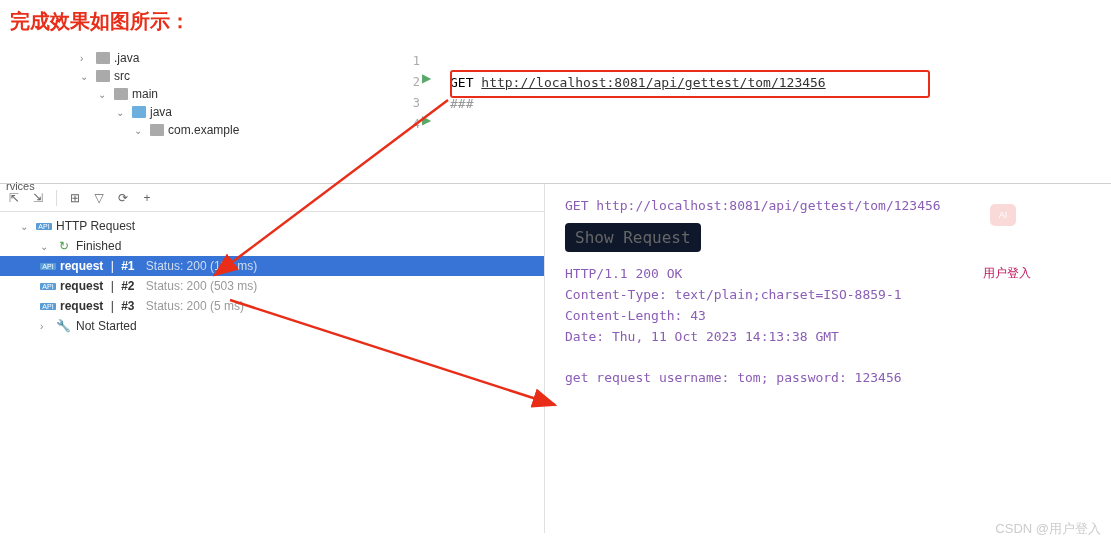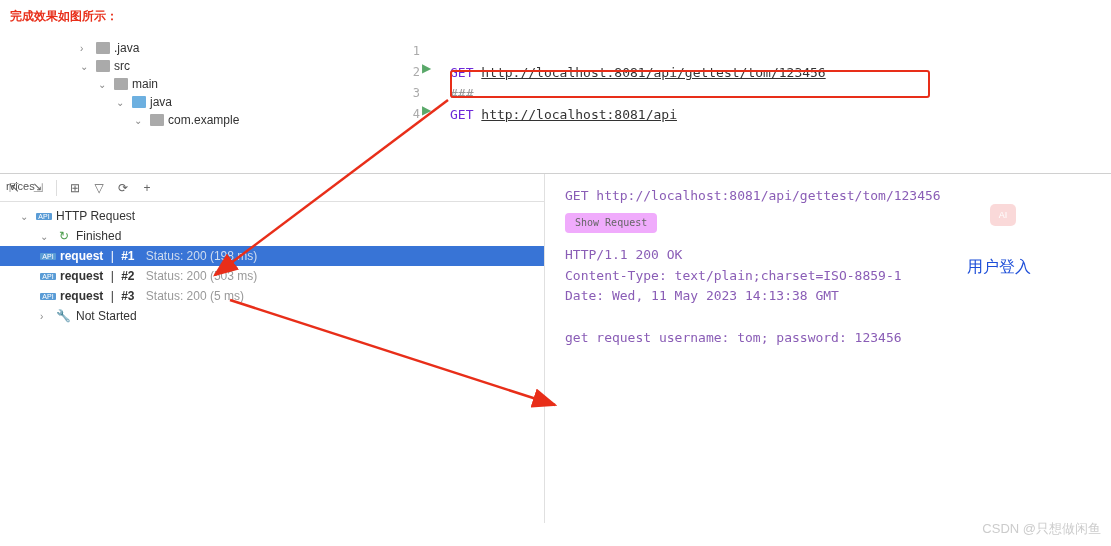--- a/index.html
+++ b/index.html
@@ -10,21 +10,21 @@
   color: #333;
   width: 1111px;
   height: 546px;
   position: relative;
   overflow: hidden;
 }
 .mono { font-family: "Consolas", "Menlo", monospace; }
 .caption {
   color: #e82e19;
   font-weight: bold;
-  font-size: 12px;
+  font-size: 20px;
   padding: 8px 10px;
 }
 .top-section {
   display: flex;
   height: 140px;
 }
 .project-tree {
   width: 390px;
   padding: 6px 0 0 80px;
   font-size: 12px;
@@ -67,21 +67,21 @@
   left: 32px;
   color: #59a869;
   font-size: 12px;
 }
 .code-lines {
   position: absolute;
   left: 60px; top: 8px;
   line-height: 21px;
   font-size: 13px;
 }
-.kw-get { color: #6d28d9; font-weight: 500; }
+.kw-get { color: #000000; font-weight: 500; }
 .url-link { color: #333; text-decoration: underline; }
 .comment { color: #999; }
 .red-box {
   position: absolute;
   border: 2px solid #e82e19;
   border-radius: 3px;
 }
 .red-box-1 { left: 450px; top: 70px; width: 480px; height: 28px; }
 
 .services-panel {
@@ -168,33 +168,33 @@
   padding: 12px 0 12px 20px;
   font-size: 13px;
   line-height: 1.6;
   position: relative;
 }
 .resp-url { color: #8a5db6; }
 .show-req {
   display: inline-block;
   margin: 6px 0 12px 0;
   padding: 2px 10px;
-  background: #f0abfc;
+  background: #0f172a;
   border-radius: 4px;
   color: #666;
-  font-size: 10px;
+  font-size: 16px;
   cursor: pointer;
 }
 .resp-body { color: #8a5db6; }
 .user-login-label {
   position: absolute;
   right: 80px;
   top: 80px;
-  color: #1d4ed8;
-  font-size: 16px;
+  color: #be185d;
+  font-size: 12px;
 }
 .ai-badge {
   position: absolute;
   left: 990px;
   top: 204px;
   width: 26px;
   height: 22px;
   background: #f5a2a2;
   opacity: 0.4;
   border-radius: 5px;
@@ -264,25 +264,20 @@
     <div class="gutter-run" style="top:28px">▶</div>
     <div class="gutter-run" style="top:70px">▶</div>
     <div class="code-lines mono">
       <div>&nbsp;</div>
       <div>
         <span class="kw-get">GET</span>
         <span> </span>
         <span class="url-link">http://localhost:8081/api/gettest/tom/123456</span>
       </div>
       <div class="comment">###</div>
-      <div>
-        <span class="kw-get">GET</span>
-        <span> </span>
-        <span class="url-link">http://localhost:8081/api</span>
-      </div>
     </div>
   </div>
 </div>
 
 <div class="services-label">rvices</div>
 
 <div class="services-panel">
   <div class="left-pane">
     <div class="toolbar">
       <span class="tb-btn">⇱</span>
@@ -343,34 +338,35 @@
       </div>
     </div>
   </div>
 
   <div class="right-pane mono">
     <div class="resp-url">GET http://localhost:8081/api/gettest/tom/123456</div>
     <div class="show-req">Show Request</div>
     <div class="resp-body">
       <div>HTTP/1.1 200 OK</div>
       <div>Content-Type: text/plain;charset=ISO-8859-1</div>
-      <div>Date: Wed, 11 May 2023 14:13:38 GMT</div>
+      <div>Content-Length: 43</div>
+      <div>Date: Thu, 11 Oct 2023 14:13:38 GMT</div>
       <br>
       <div>get request username: tom; password: 123456</div>
     </div>
     <div class="user-login-label">用户登入</div>
   </div>
 </div>
 
 <div class="red-box red-box-1"></div>
 <div class="ai-badge">AI</div>
 
 <svg class="arrow-svg">
   <defs>
     <marker id="arrowhead" markerWidth="10" markerHeight="8" refX="9" refY="4" orient="auto">
       <polygon points="0 0, 10 4, 0 8" fill="#e82e19"></polygon>
     </marker>
   </defs>
   <line x1="448" y1="100" x2="215" y2="275" stroke="#e82e19" stroke-width="2.5" marker-end="url(#arrowhead)"></line>
   <line x1="230" y1="300" x2="555" y2="405" stroke="#e82e19" stroke-width="2.5" marker-end="url(#arrowhead)"></line>
 </svg>
 
-<div class="watermark">CSDN @只想做闲鱼</div>
+<div class="watermark">CSDN @用户登入</div>
 
 </body></html>

